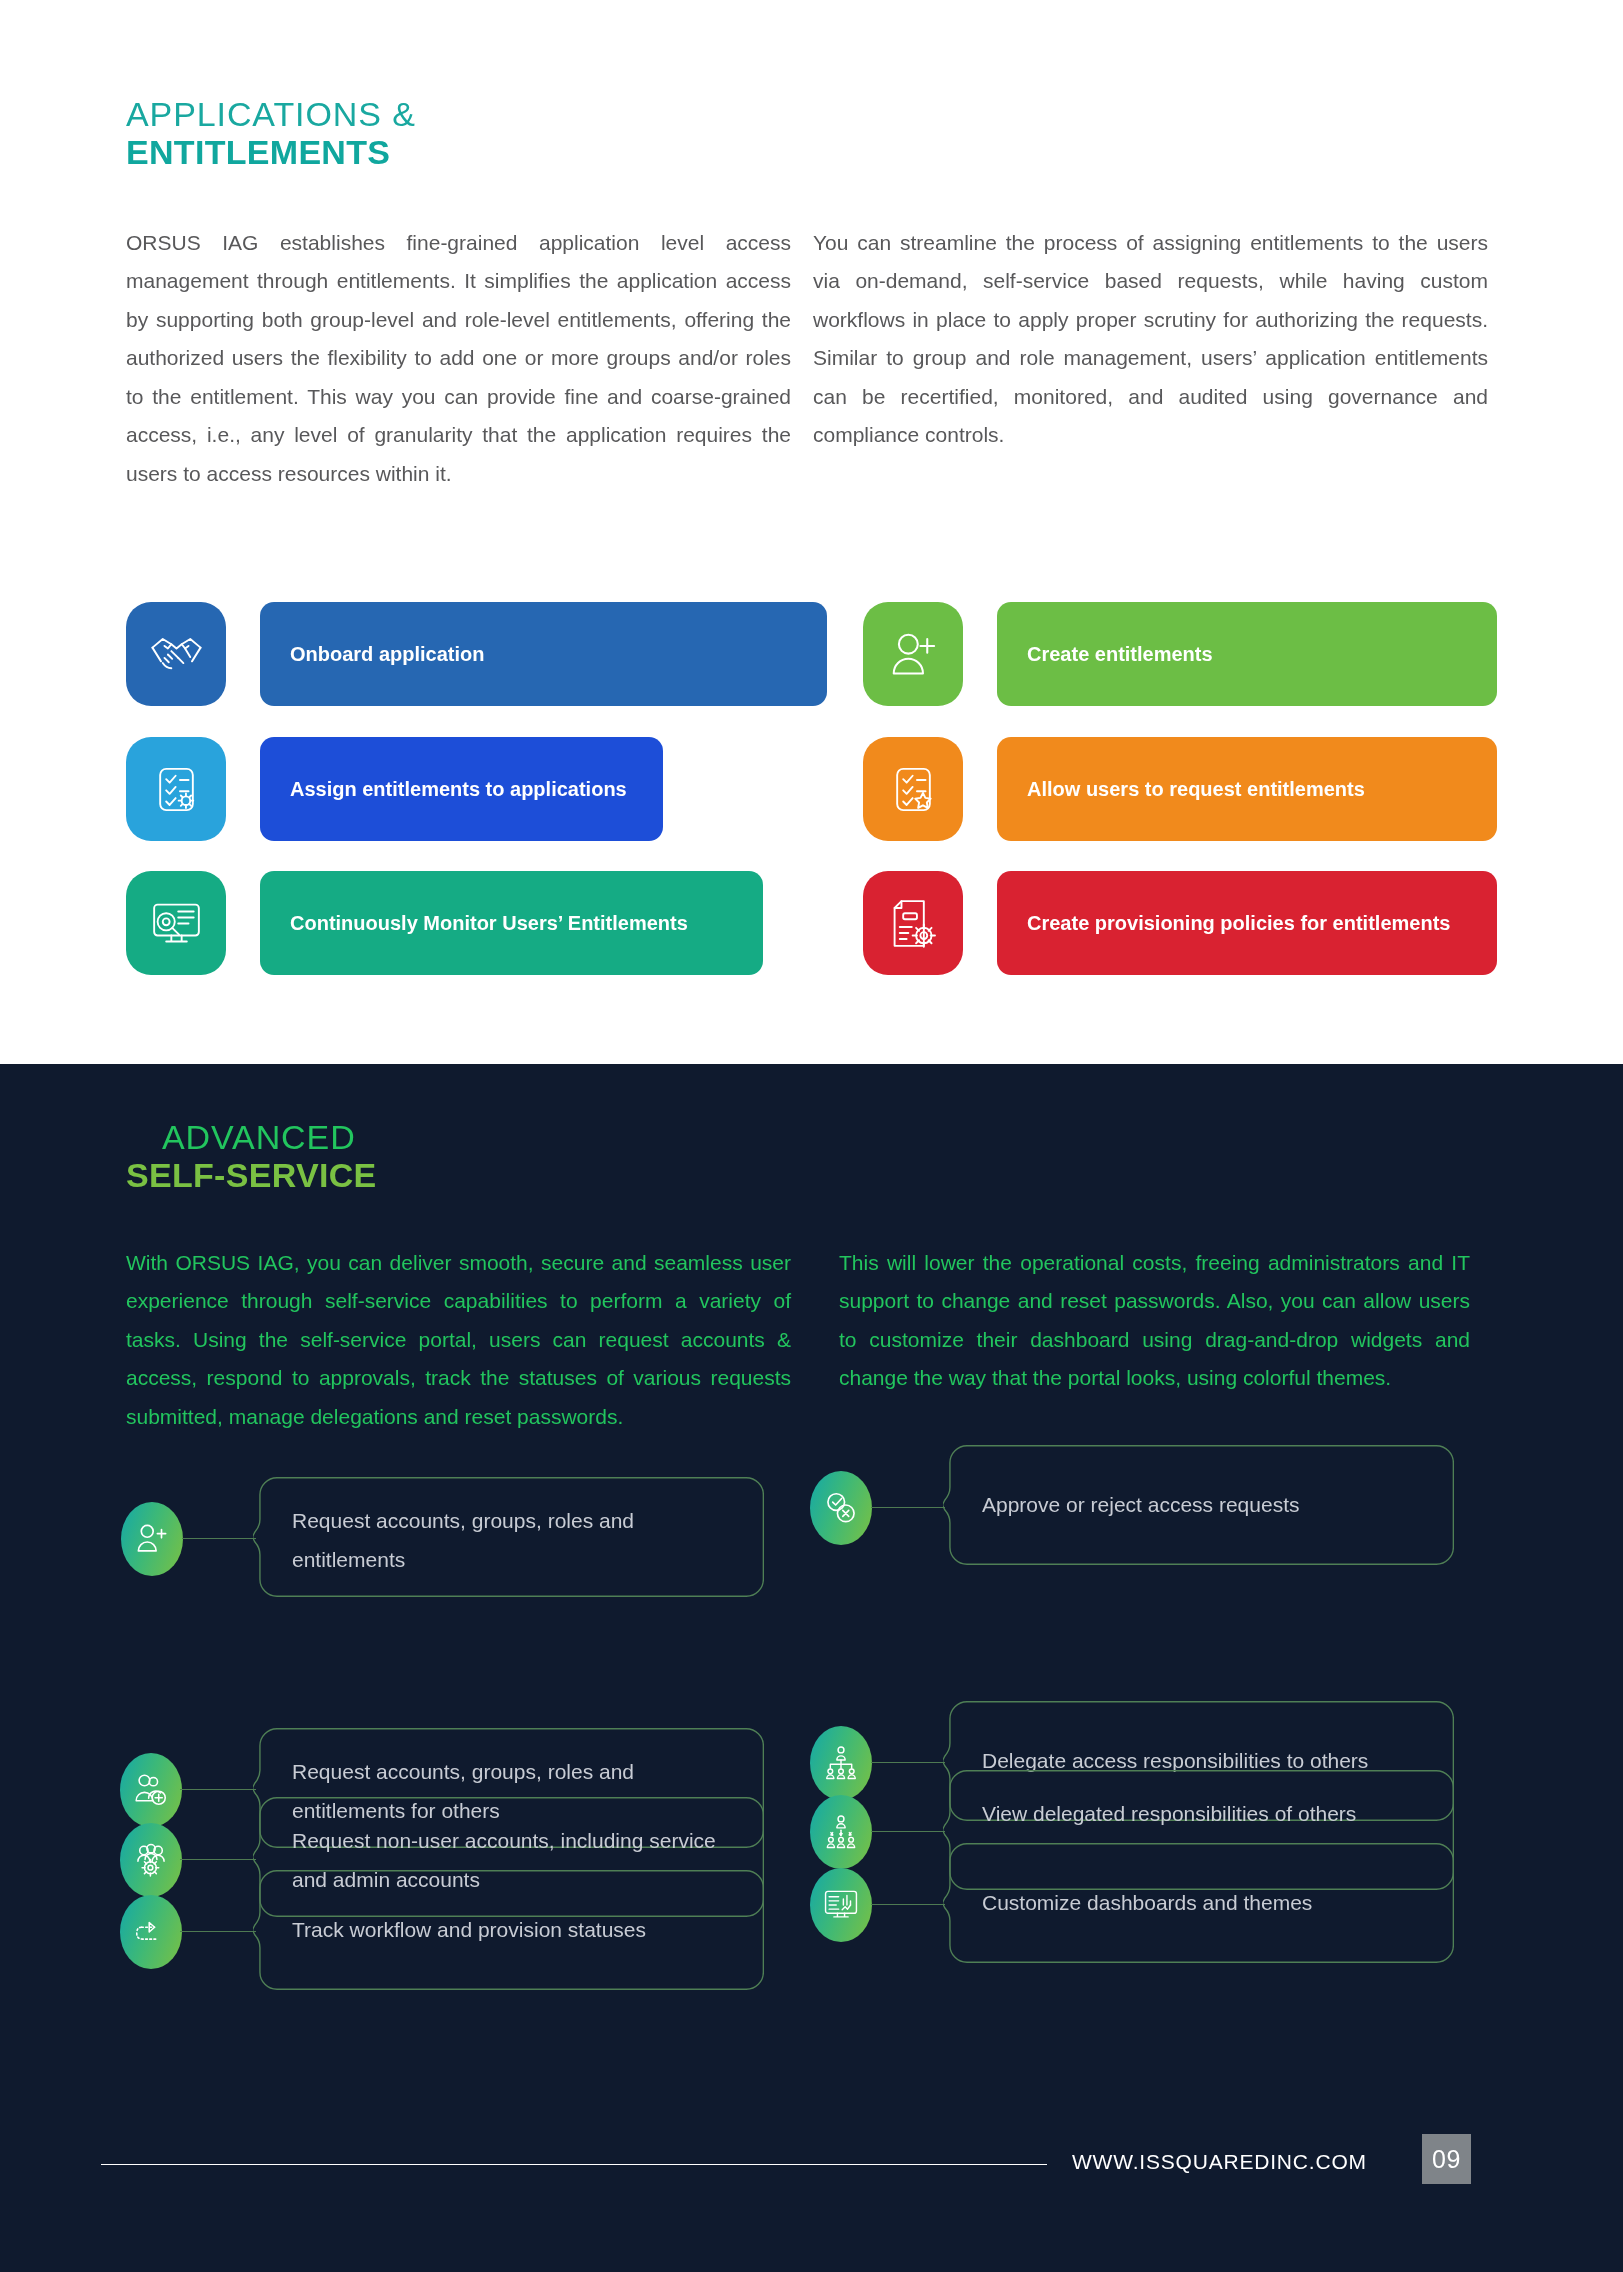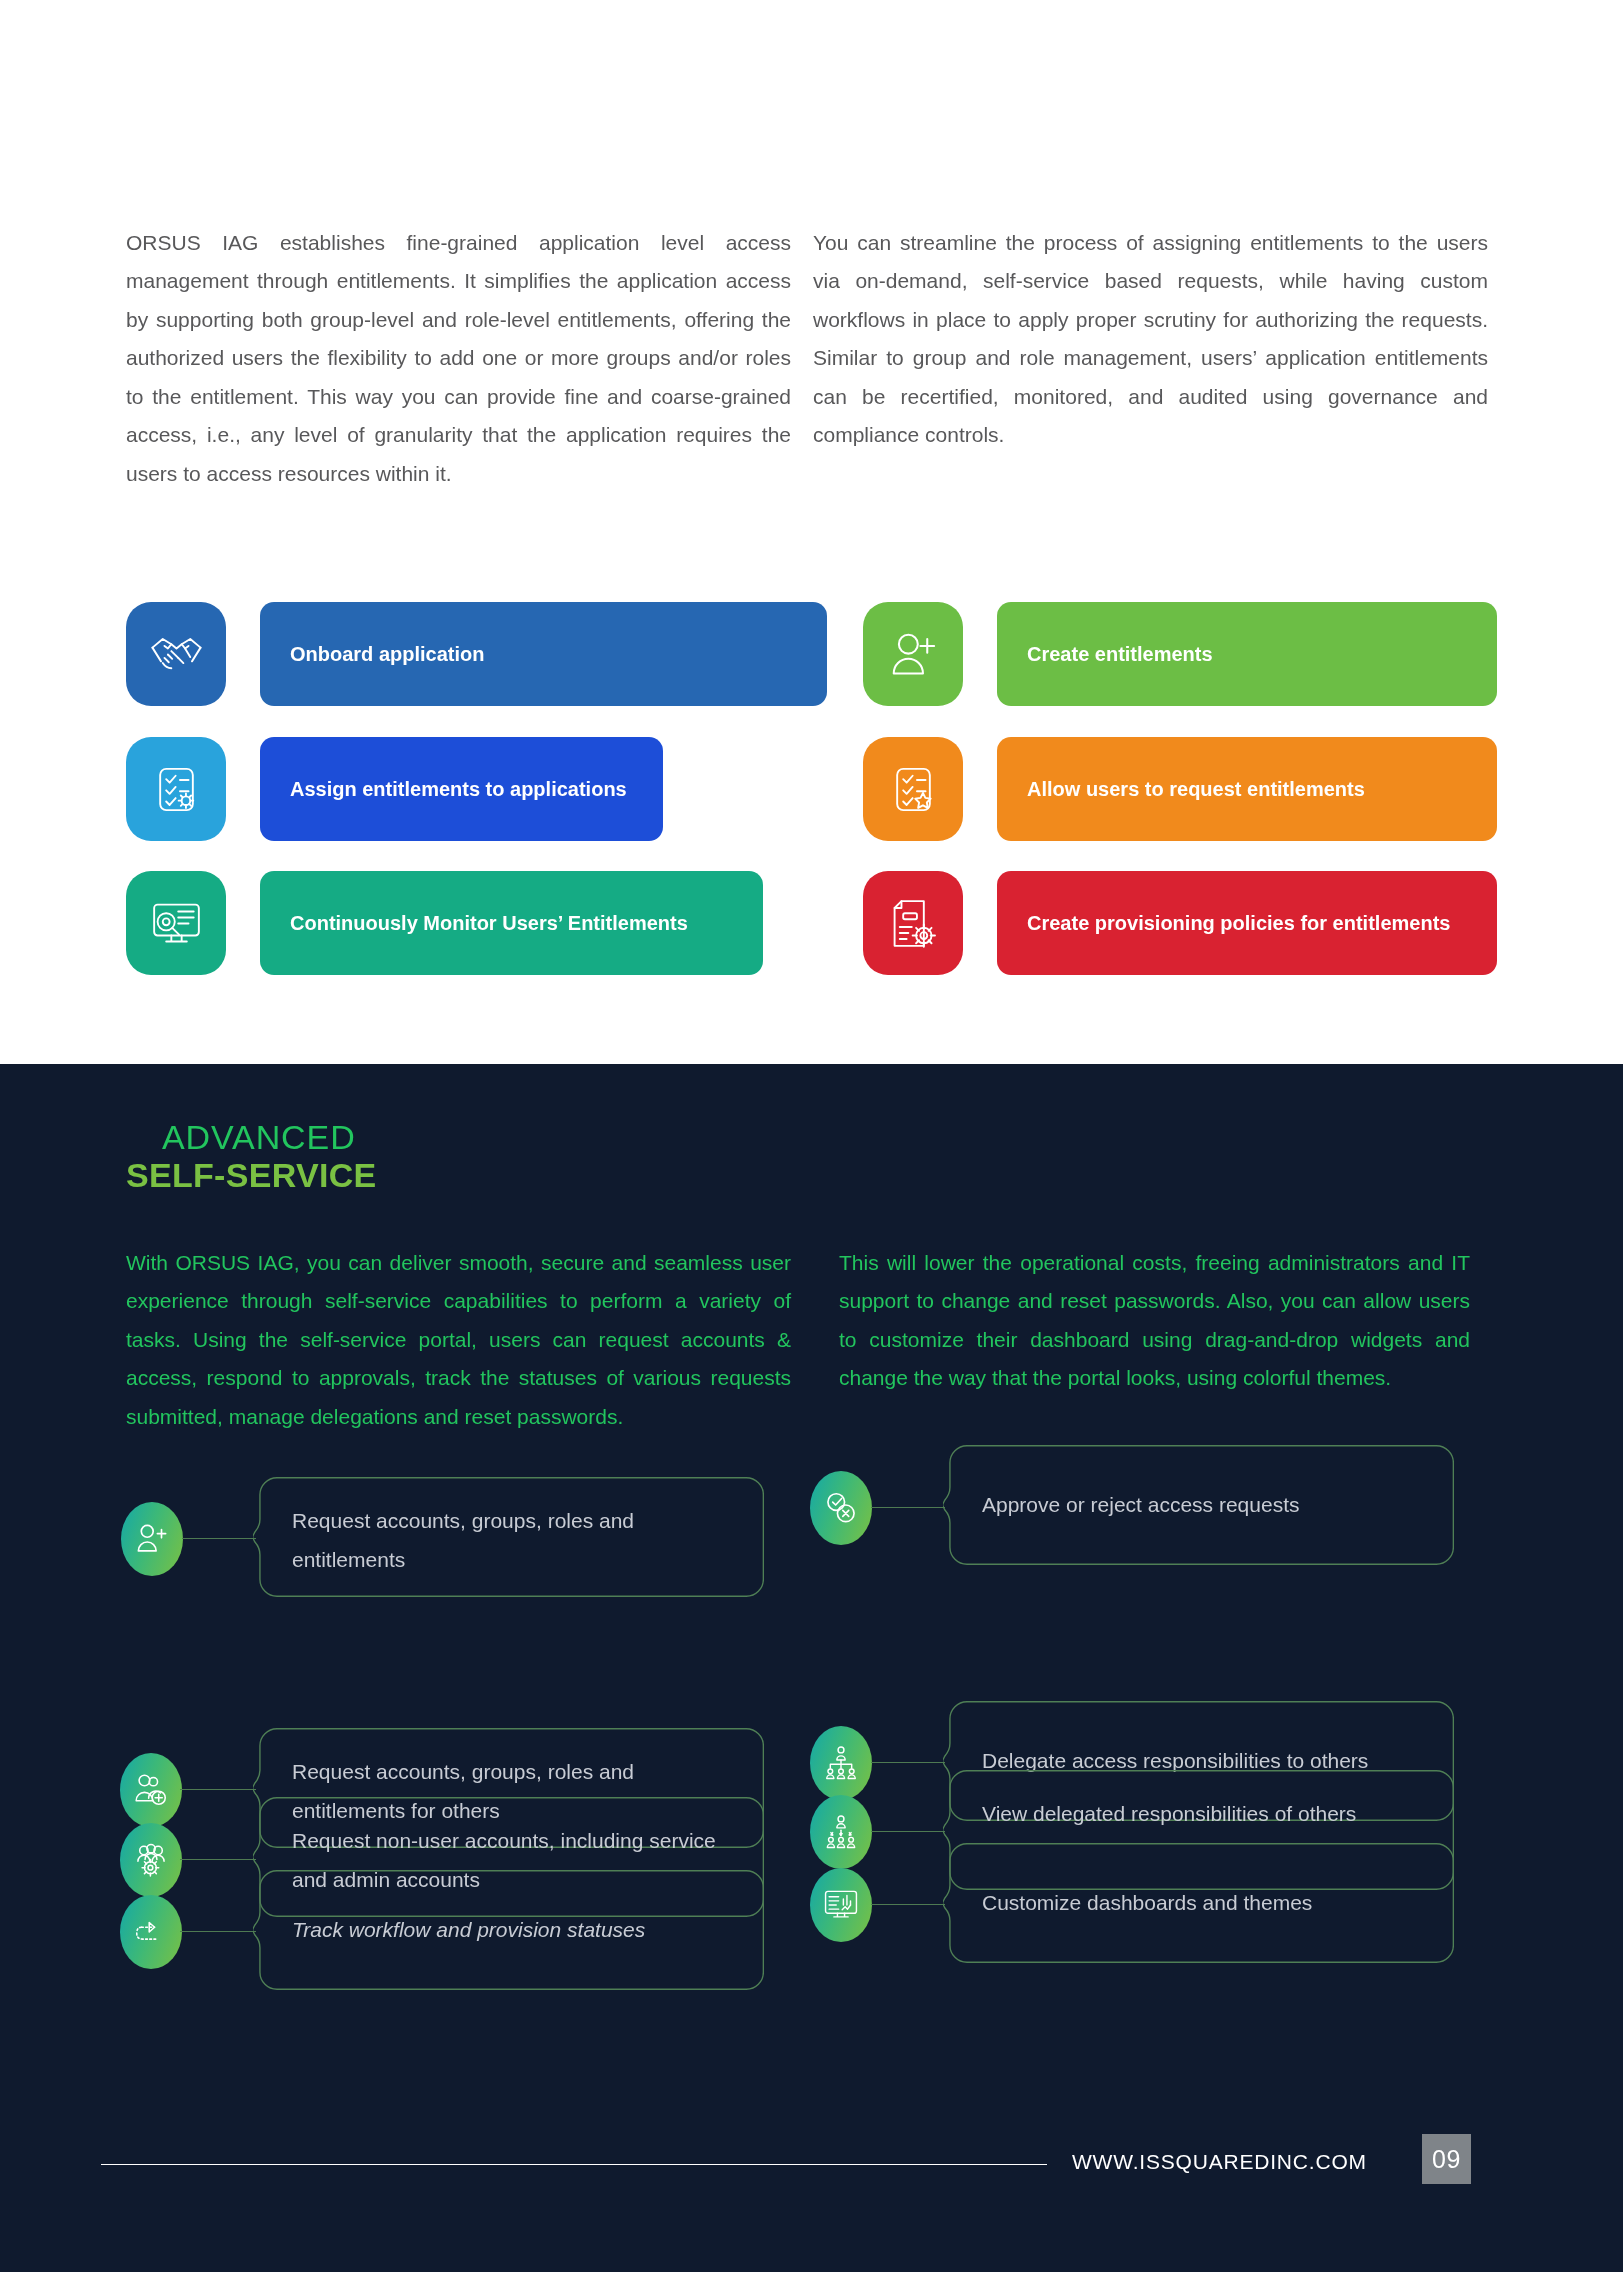--- a/index.html
+++ b/index.html
@@ -127,20 +127,24 @@
     font-size: 25px;
     font-weight: 300;
     letter-spacing: 0.6px;
   }
 </style>
 </head>
 <body>
 
 <div id="white-section">
 
+  <div class="section-heading" style="left:126px; top:95px;">
+    <div class="head-line1" style="color:#19a8a0;">APPLICATIONS &amp;</div>
+    <div class="head-line2" style="color:#10a79e;">ENTITLEMENTS</div>
+  </div>
 
   <div class="body-col" style="left:126px; top:224px; width:665px; color:#58585a;">ORSUS IAG establishes fine-grained application level access management through entitlements. It simplifies the application access by supporting both group-level and role-level entitlements, offering the authorized users the flexibility to add one or more groups and/or roles to the entitlement. This way you can provide fine and coarse-grained access, i.e., any level of granularity that the application requires the users to access resources within it.</div>
 
   <div class="body-col" style="left:813px; top:224px; width:675px; color:#58585a;">You can streamline the process of assigning entitlements to the users via on-demand, self-service based requests, while having custom workflows in place to apply proper scrutiny for authorizing the requests. Similar to group and role management, users’ application entitlements can be recertified, monitored, and audited using governance and compliance controls.</div>
 
   <div class="feat-row" style="left:126px; top:602px; width:637px;">
     <div class="feat-icon" style="background:#2667b2;">
       <svg viewBox="0 0 64 64" fill="none" stroke="#fff" stroke-width="2.2" stroke-linecap="round" stroke-linejoin="round">
         <path d="M4 24 L16 14 L26 20 L22 25 L18 22"></path>
         <path d="M60 24 L48 14 L38 20 L42 25 L46 22"></path>
@@ -316,21 +320,21 @@
       <path d="M16 24 h22" stroke-dasharray="3 4"></path>
       <path d="M38 24 l-9 -8 v16 z" fill="none"></path>
       <path d="M16 24 q-8 0 -8 10 t10 10 h24" stroke-dasharray="3 4"></path>
     </svg>
   </div>
   <div class="connector" style="left:180px; top:867px; width:76px;"></div>
   <div class="callout" style="left:253px; top:806px; width:511px; height:120px;">
     <svg class="callout-svg" width="511" height="120" viewBox="0 0 810 190" fill="none">
       <path d="M38 1 H782 A27 27 0 0 1 809 28 V162 A27 27 0 0 1 782 189 H38 A27 27 0 0 1 11 162 V123 Q11 112 3 103 L1 99 Q-2 95 1 91 L3 87 Q11 78 11 67 V28 A27 27 0 0 1 38 1 Z" stroke="#4f7f55" stroke-width="2.2" fill="none"></path>
     </svg>
-    <div class="callout-text" style="left:39px; top:41px; width:441px;font-style:italic;">Track workflow and provision statuses</div>
+    <div class="callout-text" style="left:39px; top:41px; width:441px;">Track workflow and provision statuses</div>
   </div>
 
   <div class="bubble-icon" style="left:810px; top:407px; width:62px; height:74px;">
     <svg viewBox="0 0 64 64" fill="none" stroke="#fff" stroke-width="2.8" stroke-linecap="round" stroke-linejoin="round">
       <circle cx="24" cy="22" r="14"></circle>
       <path d="M18 22 l5 5 l10 -11"></path>
       <circle cx="40" cy="41" r="14"></circle>
       <path d="M35 36 l10 10 M45 36 l-10 10"></path>
     </svg>
   </div>

